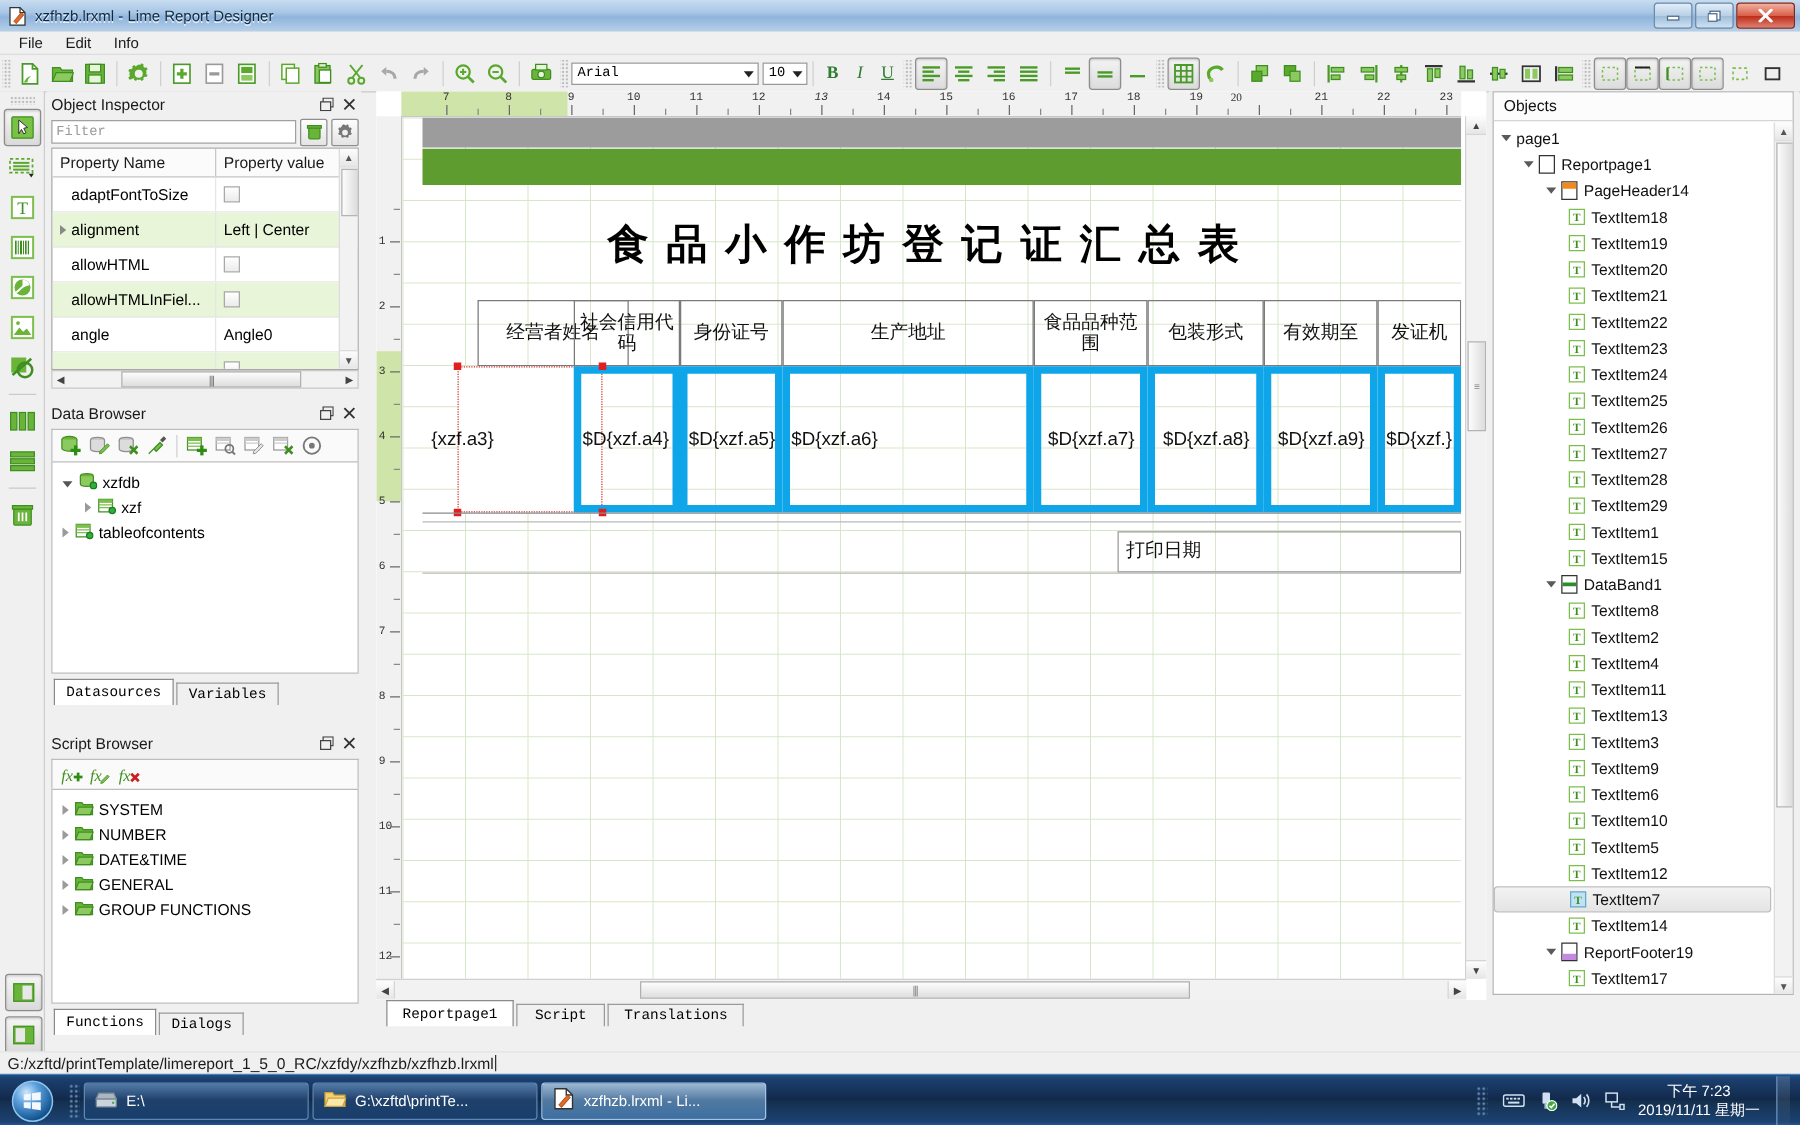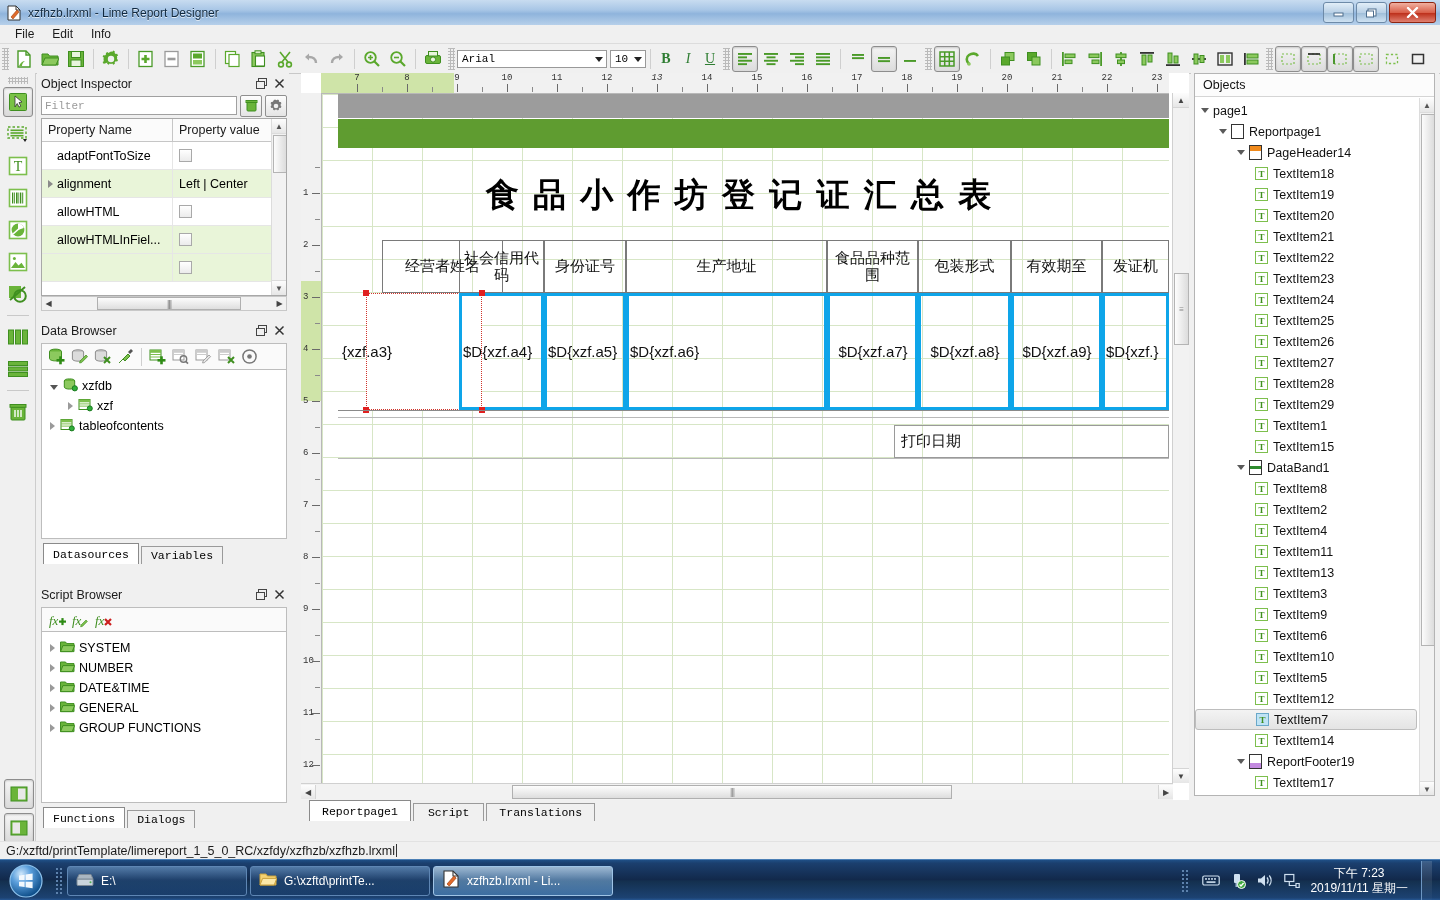--- a/index.html
+++ b/index.html
@@ -189,21 +189,21 @@
   #hscroll-canvas{position:absolute;left:0;bottom:41px;width:872px;height:16px;background:#f2f2f2;
      border-top:1px solid #d0d0d0;display:flex;align-items:center;}
   #pagetabs{position:absolute;left:0;bottom:20px;width:888px;height:22px;display:flex;align-items:flex-end;
      padding-left:8px;box-sizing:border-box;}
   
   .rtitle{position:absolute;font-family:"Liberation Serif",serif;font-weight:bold;
     color:#000;white-space:nowrap;}
   .hcell{position:absolute;box-sizing:border-box;border:1px solid #7a7a7a;
      display:flex;align-items:center;justify-content:center;text-align:center;
      font-size:15px;color:#111;line-height:1.12;background:transparent;}
-  .dcell{position:absolute;box-sizing:border-box;border:3px solid #0ea5e9;
+  .dcell{position:absolute;box-sizing:border-box;border:6px solid #0ea5e9;
      display:flex;align-items:center;font-size:15px;color:#111;padding-left:1px;
      background:transparent;}
   .selcell{position:absolute;box-sizing:border-box;border:1px dotted #d0342c;background:#fff;}
   .handle{position:absolute;width:6px;height:6px;background:#e02020;}
   
   #reportstructure{position:absolute;left:1191px;top:73px;width:248px;height:768px;background:#f0f0f0;}
   #rsbox{margin:0 4px 0 3px;border:1px solid #b4b4b4;background:#fff;height:723px;position:relative;
      box-sizing:border-box;overflow:hidden;}
   #rsheader{height:23px;border-bottom:1px solid #d5d5d5;display:flex;align-items:center;
      padding-left:8px;font-size:12.5px;color:#111;background:#fcfcfc;box-sizing:border-box;}
@@ -767,20 +767,27 @@
     </div>
     <div class="prow alt">
       <span class="pcell-n">
           <span class="ptri blank"></span>
           <span>allowHTMLInFiel...</span>
         </span>
       <span class="pcell-v">
           <span class="pchk"></span>
         </span>
     </div>
+    <div class="prow">
+      <span class="pcell-n">
+          <span class="ptri blank"></span>
+          <span>angle</span>
+        </span>
+      <span class="pcell-v">Angle0</span>
+    </div>
     <div class="prow alt">
       <span class="pcell-n">
           <span class="ptri blank"></span>
         </span>
       <span class="pcell-v">
           <span class="pchk"></span>
         </span>
     </div>
 
     <div class="vsb">
@@ -1080,21 +1087,21 @@
           <div class="tickS" style="left: 511px;"></div>
           <div class="num" style="left: 536px;">17</div>
           <div class="tick" style="left: 536px;"></div>
           <div class="tickS" style="left: 561px;"></div>
           <div class="num" style="left: 586px;">18</div>
           <div class="tick" style="left: 586px;"></div>
           <div class="tickS" style="left: 611px;"></div>
           <div class="num" style="left: 636px;">19</div>
           <div class="tick" style="left: 636px;"></div>
           <div class="tickS" style="left: 661px;"></div>
-          <div class="num" style="left: 686px;">20</div>
+          <div class="num" style="left: 668px; font-family: Liberation Serif, serif;">20</div>
           <div class="tick" style="left: 686px;"></div>
           <div class="tickS" style="left: 711px;"></div>
           <div class="num" style="left: 736px;">21</div>
           <div class="tick" style="left: 736px;"></div>
           <div class="tickS" style="left: 761px;"></div>
           <div class="num" style="left: 786px;">22</div>
           <div class="tick" style="left: 786px;"></div>
           <div class="tickS" style="left: 811px;"></div>
           <div class="num" style="left: 836px;">23</div>
           <div class="tick" style="left: 836px;"></div>

